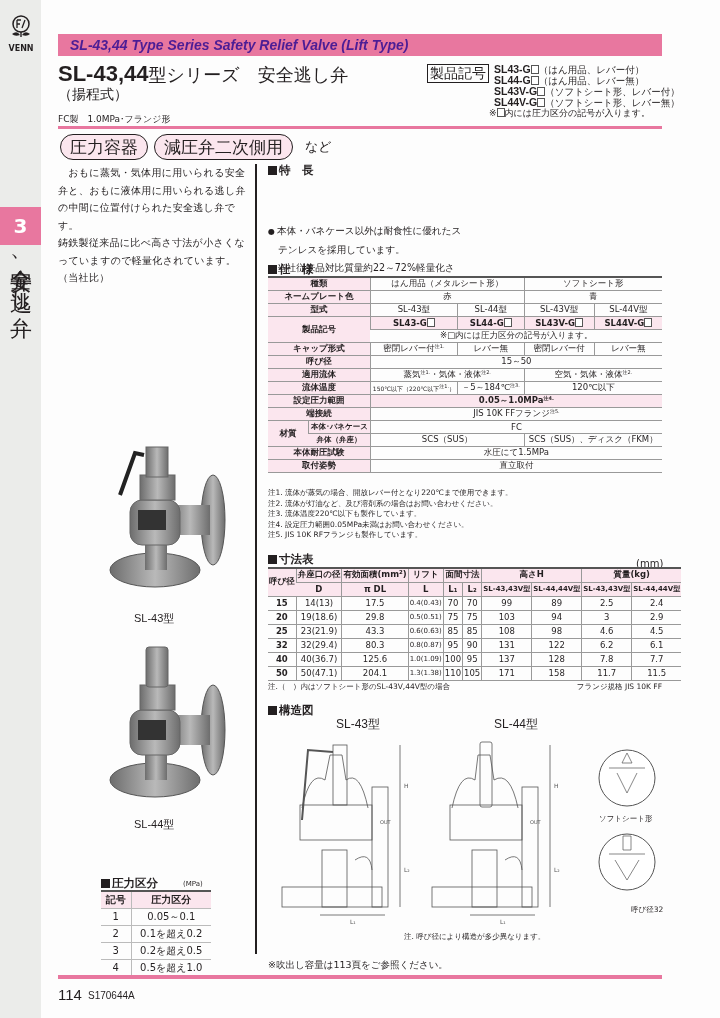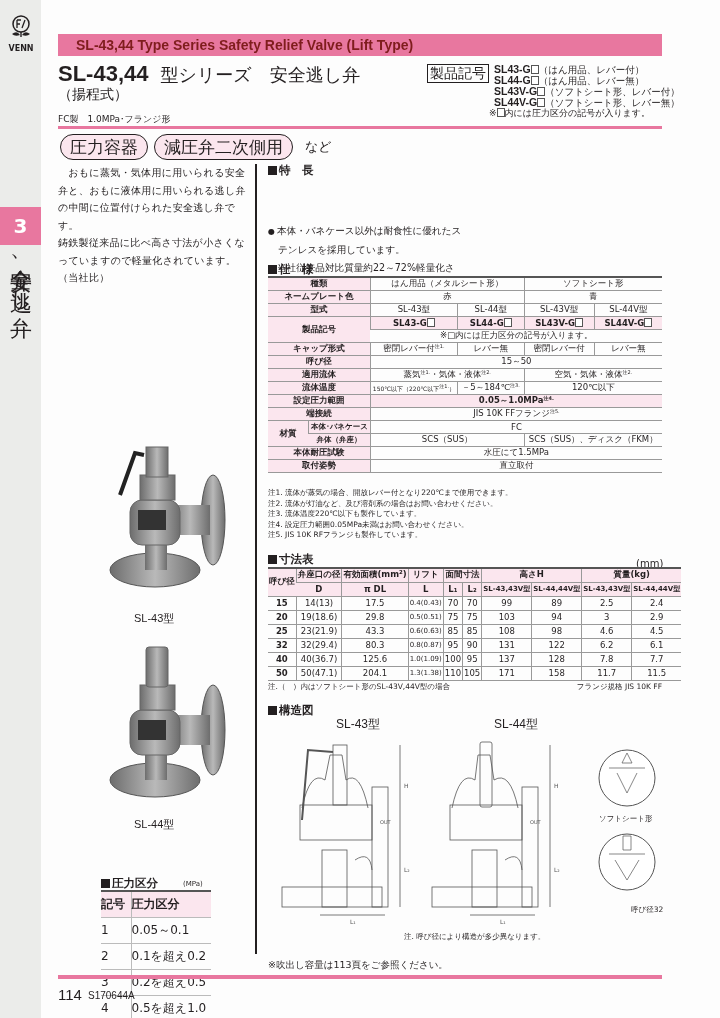--- a/index.html
+++ b/index.html
@@ -3,23 +3,23 @@
 <meta charset="utf-8">
 <style>
   * { box-sizing: border-box; margin: 0; padding: 0; }
   body { width: 720px; height: 1018px; background: #fdfdfd; font-family: "DejaVu Sans", sans-serif; color: #231f20; position: relative; overflow: hidden; }
   .sidebar { position: absolute; left: 0; top: 0; width: 41px; height: 1018px; background: #ebecea; }
   .logo { position: absolute; left: 6px; top: 14px; width: 30px; text-align: center; }
   .logo svg { display: block; margin: 0 auto; }
   .logo-text { font-size: 8px; font-weight: bold; margin-top: 2px; }
   .chapter-num { position: absolute; left: 0; top: 207px; width: 41px; height: 38px; background: #e8779f; color: #fff; font-size: 20px; font-weight: bold; text-align: center; line-height: 38px; }
   .chapter-title { position: absolute; left: 6px; top: 252px; width: 30px; font-size: 22px; writing-mode: vertical-rl; line-height: 30px; letter-spacing: 0; }
-  .banner { position: absolute; left: 58px; top: 34px; width: 604px; height: 22px; background: #e8779f; color: #7f1d1d; font-family: "Liberation Sans", sans-serif; font-weight: bold; font-size: 14px; line-height: 22px; padding-left: 18px; }
+  .banner { position: absolute; left: 58px; top: 34px; width: 604px; height: 22px; background: #e8779f; color: #4c1d95; font-family: "Liberation Sans", sans-serif; font-weight: bold; font-size: 14px; line-height: 22px; padding-left: 12px; font-style: italic; }
   .title { position: absolute; left: 58px; top: 61px; font-family: "Liberation Sans", sans-serif; font-size: 22px; font-weight: bold; }
-  .title .jp { font-family: "DejaVu Sans", sans-serif; font-weight: normal; font-size: 18px; margin-left: 12px; }
+  .title .jp { font-family: "DejaVu Sans", sans-serif; font-weight: normal; font-size: 18px; }
   .subtitle { position: absolute; left: 58px; top: 86px; font-size: 14px; }
   .spec-line { position: absolute; left: 58px; top: 113px; font-size: 9px; }
   .pink-rule { position: absolute; left: 58px; width: 604px; height: 3px; background: #e8779f; }
   .prod-code-box { position: absolute; left: 427px; top: 64px; border: 1.5px solid #231f20; font-size: 14px; padding: 0 2px; line-height: 17px; }
   .prod-codes { position: absolute; left: 494px; top: 64px; font-size: 9.5px; line-height: 11px; }
   .prod-codes b { font-family: "Liberation Sans", sans-serif; font-size: 10.5px; }
   .prod-note { font-size: 9px; margin-left: -5px; }
   .sq { display: inline-block; width: 8px; height: 9px; border: 1px solid #555; background: #fff; vertical-align: -1px; }
   .tags { position: absolute; left: 60px; top: 134px; display: flex; gap: 6px; align-items: center; }
   .tag { border: 1.5px solid #231f20; border-radius: 14px; background: #fbe6ee; font-size: 17px; padding: 0 9px; height: 26px; line-height: 24px; }
@@ -42,21 +42,21 @@
   .notes { position: absolute; left: 268px; top: 488px; font-size: 7.5px; line-height: 10.5px; }
   .dim-table { position: absolute; left: 268px; top: 567px; width: 394px; border-top: 2px solid #555; border-bottom: 1.5px solid #777; }
   .dim-table td { border-bottom: 1px solid #999; border-left: 1px solid #999; text-align: center; height: 14px; padding: 0 1px; white-space: nowrap; font-size: 8.5px; }
   .dim-table td:first-child { border-left: none; }
   .dim-table .hd { background: #fbe6ee; font-weight: bold; font-size: 8.5px; }
   .mm { position: absolute; left: 636px; top: 558px; font-size: 10px; }
   .dim-notes { position: absolute; left: 268px; top: 682px; width: 394px; font-size: 7.5px; display: flex; justify-content: space-between; }
   .photo { position: absolute; }
   .photo-label { position: absolute; font-size: 11px; font-family: "Liberation Sans", sans-serif; }
   .press-table { position: absolute; left: 101px; top: 890px; width: 110px; border-top: 2px solid #555; border-bottom: 1.5px solid #999; }
-  .press-table td { border-bottom: 1px solid #bbb; border-left: 1px solid #bbb; height: 26px; font-size: 12px; }
+  .press-table td { border-bottom: 1px solid #bbb; border-left: 1px solid #bbb; text-align: center; height: 17px; font-size: 10px; }
   .press-table td:first-child { border-left: none; width: 30px; }
   .press-table .hd { background: #fbe6ee; font-weight: bold; }
   .mpa { position: absolute; left: 183px; top: 880px; font-size: 7px; }
   .struct-label { position: absolute; font-size: 12px; font-family: "Liberation Sans", sans-serif; }
   .struct-note { position: absolute; left: 404px; top: 932px; font-size: 7.5px; }
   .bottom-note { position: absolute; left: 268px; top: 959px; font-size: 9.5px; }
   .footer-rule { position: absolute; left: 58px; top: 975px; width: 604px; height: 4px; background: #e8779f; }
   .page-num { position: absolute; left: 58px; top: 986px; font-size: 15px; font-family: "Liberation Sans", sans-serif; }
   .doc-code { position: absolute; left: 88px; top: 990px; font-size: 10px; font-family: "Liberation Sans", sans-serif; }
   .side-label { position: absolute; font-size: 7.5px; }

